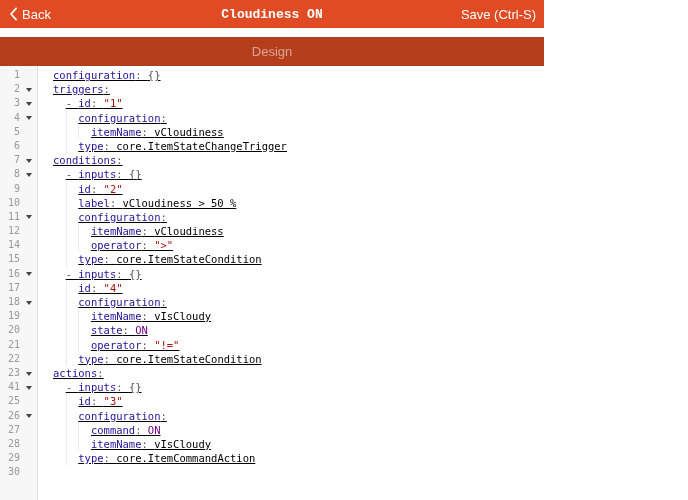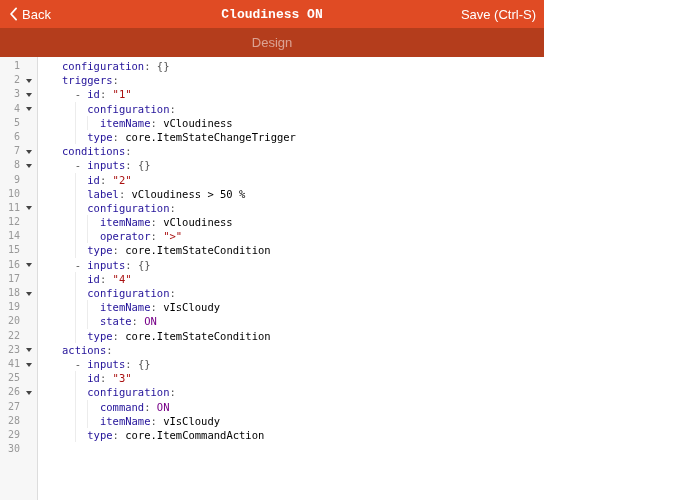--- a/index.html
+++ b/index.html
@@ -18,21 +18,21 @@
   .back{display:flex;align-items:center;gap:4px;padding-left:9px;font-size:13px;cursor:pointer;z-index:2;}
   .back svg{display:block;}
   .navtitle{
     position:absolute;left:0;right:0;top:0;bottom:0;
     display:flex;align-items:center;justify-content:center;
     font-weight:bold;font-size:13px;pointer-events:none;z-index:1;font-family:Liberation Mono, monospace;
   }
   .save{margin-left:auto;padding-right:8px;font-size:13px;cursor:pointer;z-index:2;}
 
   
-  .tabbar{flex:0 0 29px;height:29px;display:flex;background:var(--accent,#e04b24);}
+  .tabbar{flex:0 0 29px;height:29px;display:flex;background:var(--accent,#e04b24);margin-top:9px;}
   .tab{
     flex:1 1 50%;display:flex;align-items:center;justify-content:center;
     font-size:13px;color:#fff;cursor:pointer;
   }
   .tab.inactive{background:var(--tab-dark,#b43d1c);color:rgba(255,255,255,0.52);}
 
   
   .editor{
     flex:1 1 auto;position:relative;background:#fff;overflow:hidden;
     font-family:"DejaVu Sans Mono",monospace;cursor:text;
@@ -41,21 +41,21 @@
     position:absolute;top:0;left:0;bottom:0;width:37px;
     background:var(--gutter-bg,#f7f7f7);
     border-right:1px solid var(--gutter-border,#ddd);
   }
   .lines{position:relative;padding-top:2px;}
   .cm-line{display:flex;height:14.2px;line-height:14.2px;font-size:10.5px;white-space:pre;}
   .ln{flex:0 0 20px;width:20px;text-align:right;color:var(--line-num,#999);font-size:10px;}
   .foldcell{flex:0 0 17px;width:17px;display:flex;align-items:center;justify-content:center;}
   .tri{width:0;height:0;border-left:3px solid transparent;border-right:3px solid transparent;
        border-top:4px solid var(--fold,#444);margin-top:1px;}
-  .code{padding-left:25px;}
+  .code{padding-left:16px;text-decoration:underline;}
   .ind{display:inline-block;width:2ch;height:14.2px;vertical-align:top;}
   .ig{box-shadow:inset 1px 0 0 var(--guide,#ececec);}
   .tok-key{color:var(--tok-key,#221199);}
   .tok-meta{color:var(--tok-meta,#555);}
   .tok-string{color:var(--tok-string,#aa1111);}
   .tok-keyword{color:var(--tok-keyword,#770088);}
   .tok-plain{color:var(--tok-plain,#000);}
 </style>
 </head>
 <body>
@@ -96,20 +96,21 @@
         <div class="cm-line"><span class="ln">10</span><span class="foldcell"></span><span class="code"><span class="ind"></span><span class="ind ig"></span><span class="tok-key">label</span><span class="tok-meta">: </span><span class="tok-plain">vCloudiness &gt; 50 %</span></span></div>
         <div class="cm-line"><span class="ln">11</span><span class="foldcell"><span class="tri"></span></span><span class="code"><span class="ind"></span><span class="ind ig"></span><span class="tok-key">configuration</span><span class="tok-meta">:</span></span></div>
         <div class="cm-line"><span class="ln">12</span><span class="foldcell"></span><span class="code"><span class="ind"></span><span class="ind ig"></span><span class="ind ig"></span><span class="tok-key">itemName</span><span class="tok-meta">: </span><span class="tok-plain">vCloudiness</span></span></div>
         <div class="cm-line"><span class="ln">14</span><span class="foldcell"></span><span class="code"><span class="ind"></span><span class="ind ig"></span><span class="ind ig"></span><span class="tok-key">operator</span><span class="tok-meta">: </span><span class="tok-string">"&gt;"</span></span></div>
         <div class="cm-line"><span class="ln">15</span><span class="foldcell"></span><span class="code"><span class="ind"></span><span class="ind ig"></span><span class="tok-key">type</span><span class="tok-meta">: </span><span class="tok-plain">core.ItemStateCondition</span></span></div>
         <div class="cm-line"><span class="ln">16</span><span class="foldcell"><span class="tri"></span></span><span class="code"><span class="ind"></span><span class="tok-meta">- </span><span class="tok-key">inputs</span><span class="tok-meta">: </span><span class="tok-meta">{}</span></span></div>
         <div class="cm-line"><span class="ln">17</span><span class="foldcell"></span><span class="code"><span class="ind"></span><span class="ind ig"></span><span class="tok-key">id</span><span class="tok-meta">: </span><span class="tok-string">"4"</span></span></div>
         <div class="cm-line"><span class="ln">18</span><span class="foldcell"><span class="tri"></span></span><span class="code"><span class="ind"></span><span class="ind ig"></span><span class="tok-key">configuration</span><span class="tok-meta">:</span></span></div>
         <div class="cm-line"><span class="ln">19</span><span class="foldcell"></span><span class="code"><span class="ind"></span><span class="ind ig"></span><span class="ind ig"></span><span class="tok-key">itemName</span><span class="tok-meta">: </span><span class="tok-plain">vIsCloudy</span></span></div>
         <div class="cm-line"><span class="ln">20</span><span class="foldcell"></span><span class="code"><span class="ind"></span><span class="ind ig"></span><span class="ind ig"></span><span class="tok-key">state</span><span class="tok-meta">: </span><span class="tok-keyword">ON</span></span></div>
+        <div class="cm-line"><span class="ln">21</span><span class="foldcell"></span><span class="code"><span class="ind"></span><span class="ind ig"></span><span class="ind ig"></span><span class="tok-key">operator</span><span class="tok-meta">: </span><span class="tok-string">"!="</span></span></div>
         <div class="cm-line"><span class="ln">22</span><span class="foldcell"></span><span class="code"><span class="ind"></span><span class="ind ig"></span><span class="tok-key">type</span><span class="tok-meta">: </span><span class="tok-plain">core.ItemStateCondition</span></span></div>
         <div class="cm-line"><span class="ln">23</span><span class="foldcell"><span class="tri"></span></span><span class="code"><span class="tok-key">actions</span><span class="tok-meta">:</span></span></div>
         <div class="cm-line"><span class="ln">41</span><span class="foldcell"><span class="tri"></span></span><span class="code"><span class="ind"></span><span class="tok-meta">- </span><span class="tok-key">inputs</span><span class="tok-meta">: </span><span class="tok-meta">{}</span></span></div>
         <div class="cm-line"><span class="ln">25</span><span class="foldcell"></span><span class="code"><span class="ind"></span><span class="ind ig"></span><span class="tok-key">id</span><span class="tok-meta">: </span><span class="tok-string">"3"</span></span></div>
         <div class="cm-line"><span class="ln">26</span><span class="foldcell"><span class="tri"></span></span><span class="code"><span class="ind"></span><span class="ind ig"></span><span class="tok-key">configuration</span><span class="tok-meta">:</span></span></div>
         <div class="cm-line"><span class="ln">27</span><span class="foldcell"></span><span class="code"><span class="ind"></span><span class="ind ig"></span><span class="ind ig"></span><span class="tok-key">command</span><span class="tok-meta">: </span><span class="tok-keyword">ON</span></span></div>
         <div class="cm-line"><span class="ln">28</span><span class="foldcell"></span><span class="code"><span class="ind"></span><span class="ind ig"></span><span class="ind ig"></span><span class="tok-key">itemName</span><span class="tok-meta">: </span><span class="tok-plain">vIsCloudy</span></span></div>
         <div class="cm-line"><span class="ln">29</span><span class="foldcell"></span><span class="code"><span class="ind"></span><span class="ind ig"></span><span class="tok-key">type</span><span class="tok-meta">: </span><span class="tok-plain">core.ItemCommandAction</span></span></div>
         <div class="cm-line"><span class="ln">30</span><span class="foldcell"></span><span class="code"></span></div>
       </div>

